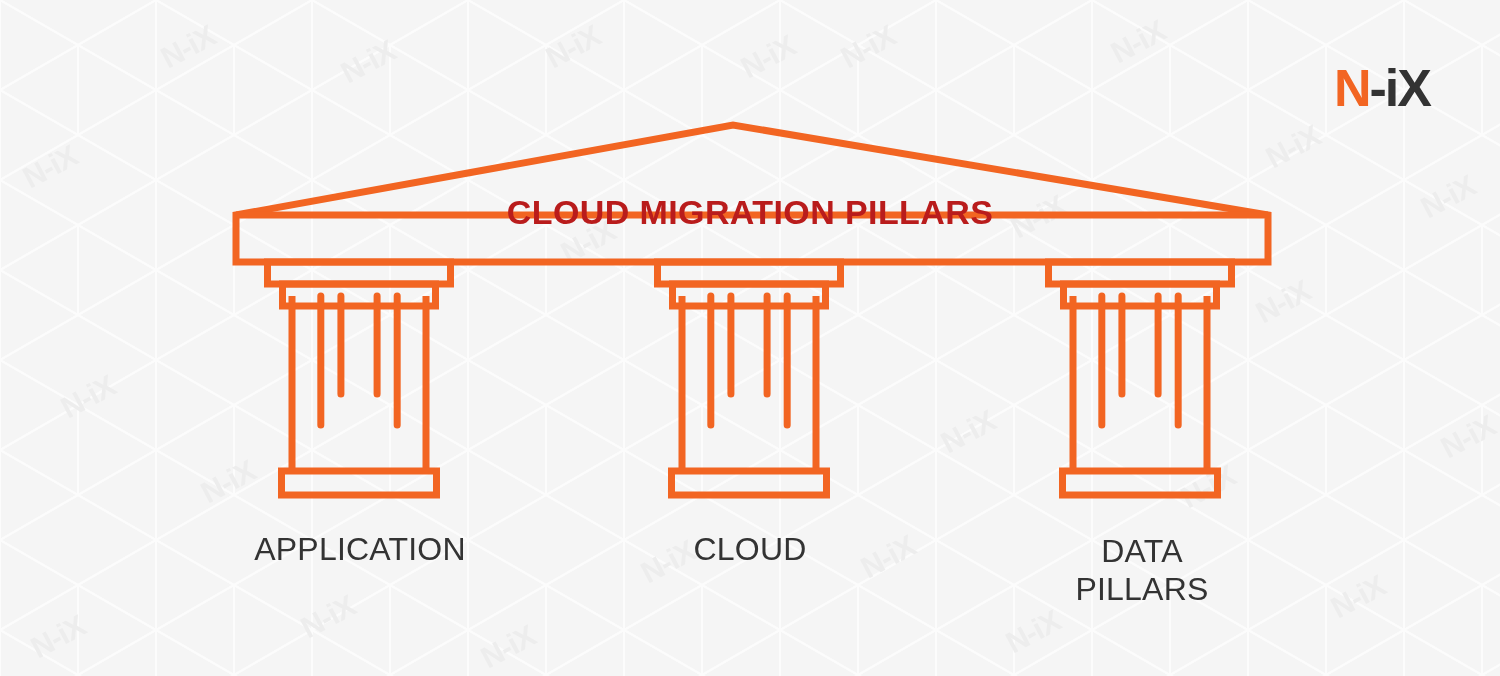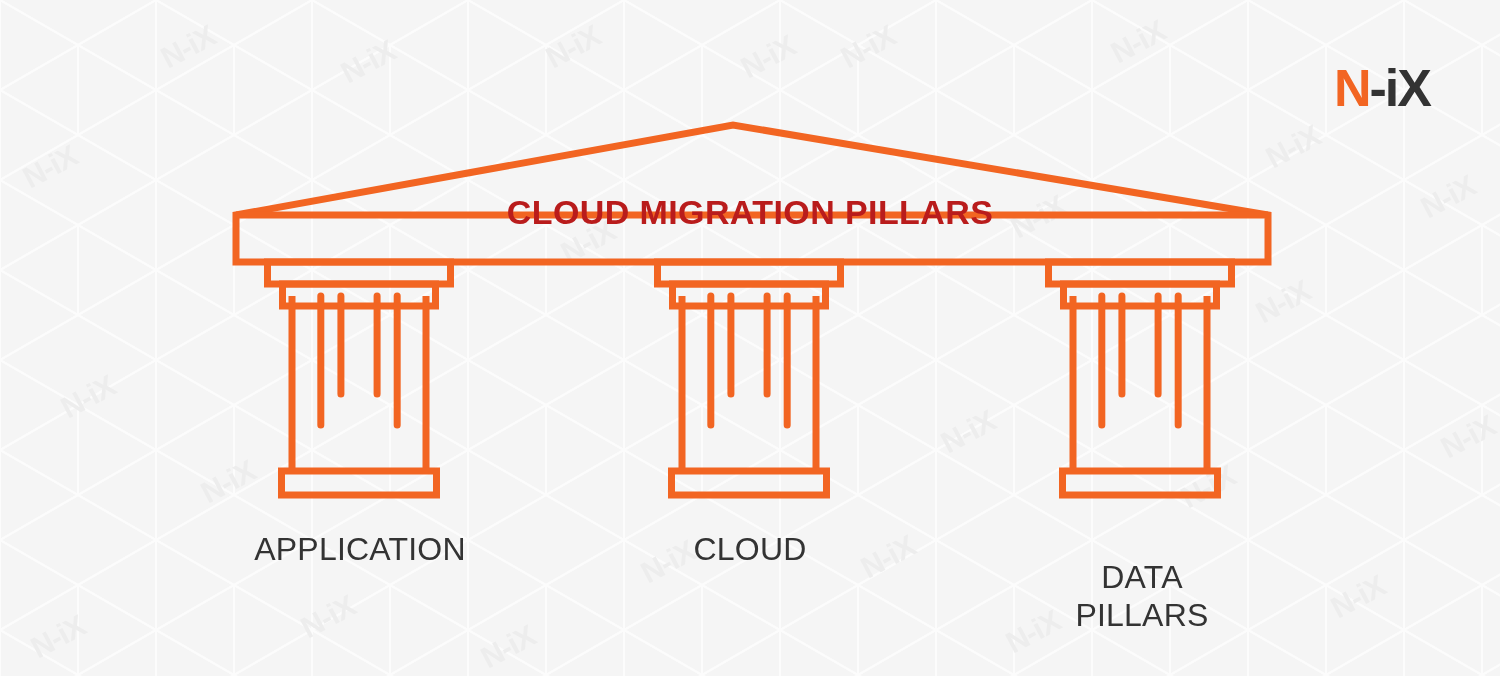--- a/index.html
+++ b/index.html
@@ -97,21 +97,21 @@
     font-weight: 400;
     font-size: 32px;
     line-height: 1.18;
     letter-spacing: 0.2px;
     color: #333333;
   }
   .label .ln { display: block; white-space: nowrap; }
 
   #label-0 { left: 80px;  top: 531px; width: 560px; }
   #label-1 { left: 480px; top: 531px; width: 540px; }
-  #label-2 { left: 872px; top: 559px; width: 540px; }
+  #label-2 { left: 872px; top: 533px; width: 540px; }
 </style>
 </head>
 <body>
 
 <div id="infographic">
 
   <svg class="bg-pattern" width="1500" height="676" viewBox="0 0 1500 676" xmlns="http://www.w3.org/2000/svg">
     <defs>
       <pattern id="isoGrid" width="156" height="180" patternUnits="userSpaceOnUse">
         <rect width="156" height="180" fill="#f5f5f5"></rect>

